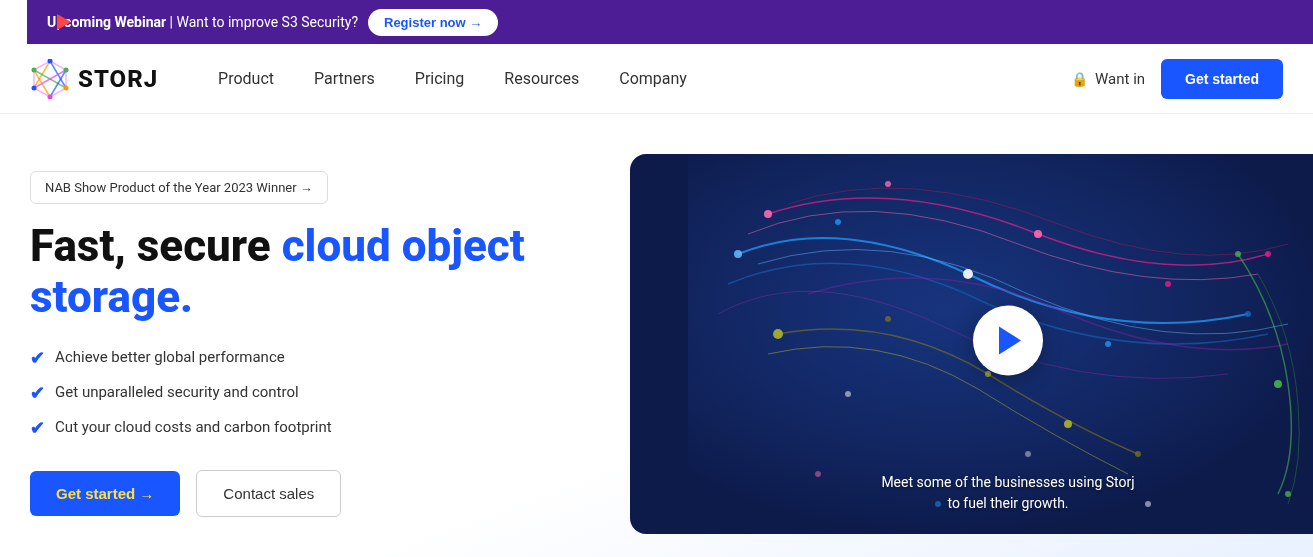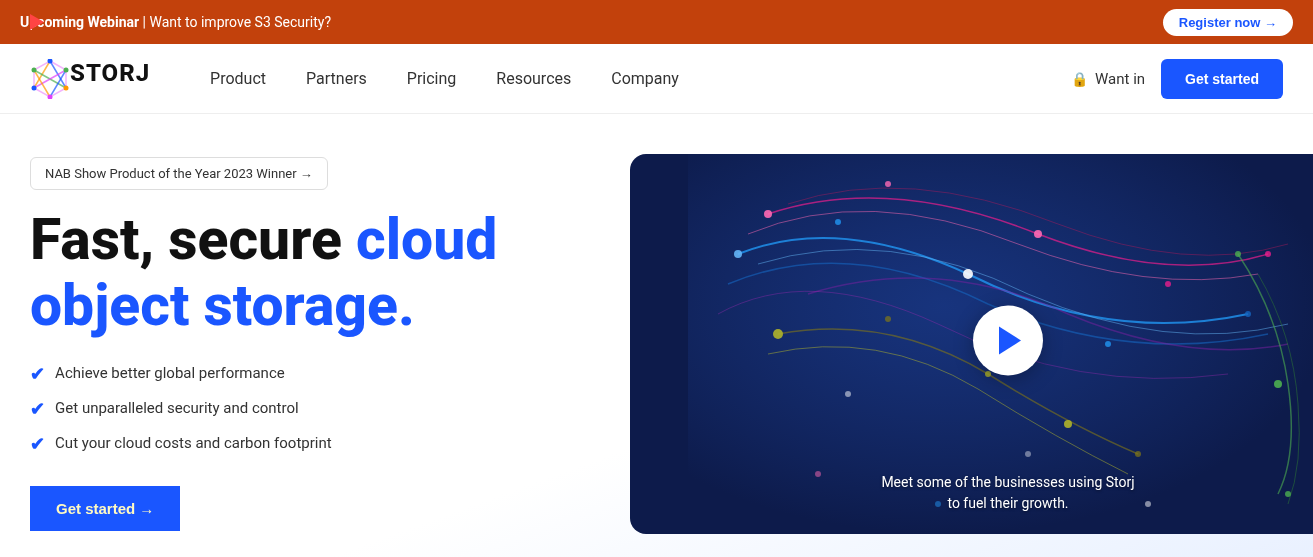--- a/index.html
+++ b/index.html
@@ -1,29 +1,30 @@
 <!DOCTYPE html>
 <html><head>
   <meta charset="utf-8">
   <style>
     * { margin: 0; padding: 0; box-sizing: border-box; }
     body { font-family: -apple-system, BlinkMacSystemFont, 'Segoe UI', Roboto, sans-serif; background: #fff; width: 1313px; overflow-x: hidden; }
 
     
     .top-banner {
-      background: #c2410c;
+      background: #4c1d95;
       color: #fff;
       text-align: center;
       padding: 10px 20px;
       display: flex;
       align-items: center;
-      justify-content: space-between;
+      justify-content: flex-start;
       gap: 10px;
       position: relative;
       height: 44px;
+      margin-left: 27px;
     }
     .banner-play-icon {
       width: 0;
       height: 0;
       border-top: 8px solid transparent;
       border-bottom: 8px solid transparent;
       border-left: 14px solid #ff4444;
       display: inline-block;
       position: absolute;
       left: 30px;
@@ -48,21 +49,22 @@
     .navbar {
       display: flex;
       align-items: center;
       padding: 0 30px;
       height: 70px;
       border-bottom: 1px solid #eee;
       background: #fff;
     }
     .logo {
       display: flex;
-      align-items: flex-start;
+      align-items: center;
+      gap: 8px;
       margin-right: 40px;
       text-decoration: none;
     }
     .logo-icon {
       width: 40px;
       height: 40px;
     }
     .logo-text {
       font-size: 24px;
       font-weight: 800;
@@ -136,21 +138,21 @@
       border-radius: 6px;
       padding: 8px 14px;
       font-size: 13px;
       color: #333;
       margin-bottom: 17px;
       cursor: pointer;
       background: #fff;
     }
 
     .hero-title {
-      font-size: 57px;
+      font-size: 44px;
       font-weight: 800;
       line-height: 1.15;
       color: #111;
       margin-bottom: 24px;
     }
     .hero-title .blue { color: #1a56ff; }
 
     .features-list {
       list-style: none;
       margin-bottom: 32px;
@@ -170,23 +172,23 @@
       flex-shrink: 0;
     }
 
     .cta-buttons {
       display: flex;
       gap: 16px;
       align-items: center;
     }
     .btn-primary {
       background: #1a56ff;
-      color: #fef9c3;
+      color: #fde047;
       border: none;
-      border-radius: 0;
+      border-radius: 6px;
       padding: 14px 26px;
       font-size: 15px;
       font-weight: 600;
       cursor: pointer;
       display: flex;
       align-items: center;
       gap: 6px;
     }
     .btn-secondary {
       background: #fff;
@@ -321,20 +323,21 @@
         <span>Get unparalleled security and control</span>
       </li>
       <li>
         <span class="check-icon">✔</span>
         <span>Cut your cloud costs and carbon footprint</span>
       </li>
     </ul>
 
     <div class="cta-buttons">
       <button class="btn-primary">Get started →</button>
+      <button class="btn-secondary">Contact sales</button>
     </div>
   </div>
 
   <div class="right-side">
     <div class="video-container">
       
       <svg class="network-svg" viewBox="0 0 640 380" xmlns="http://www.w3.org/2000/svg">
         <rect width="640" height="380" fill="#0d1b4b"></rect>
 
         <radialGradient id="bg-glow" cx="40%" cy="40%" r="60%">

